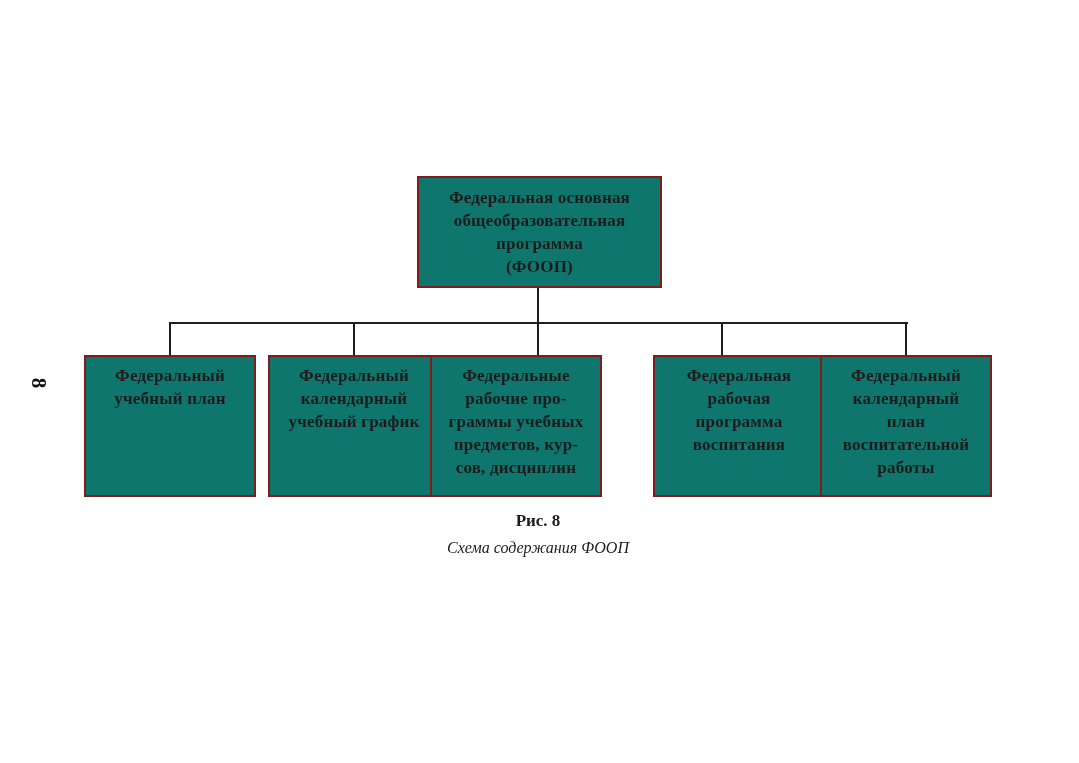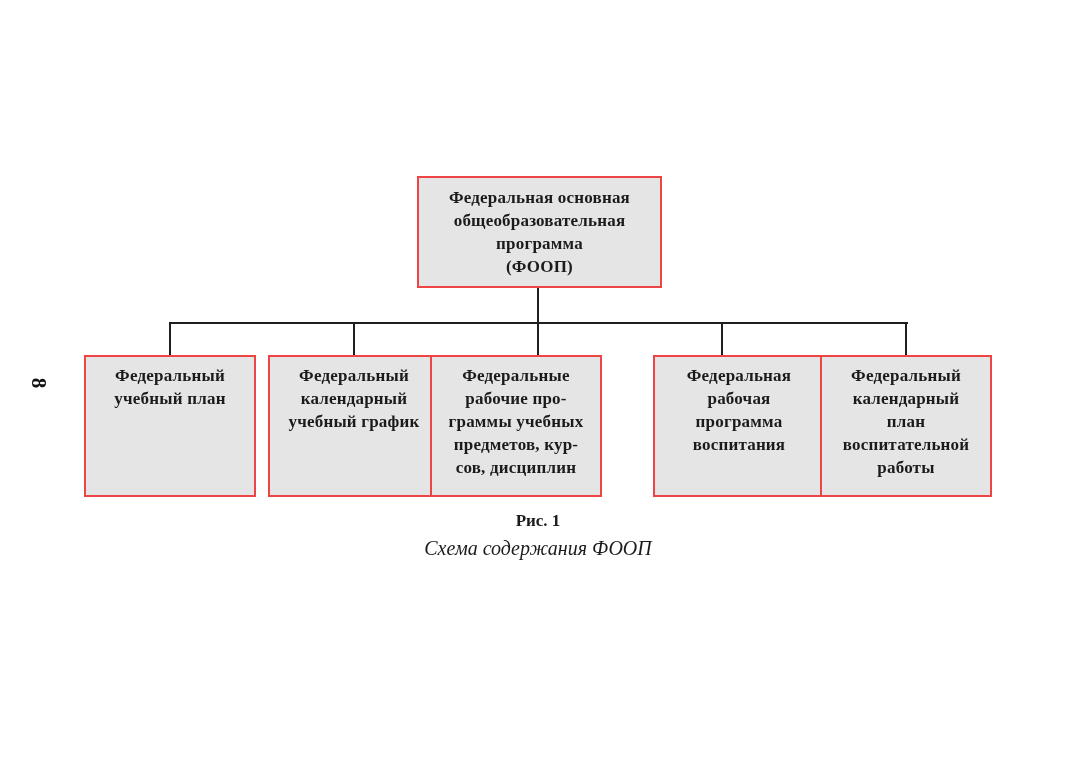--- a/index.html
+++ b/index.html
@@ -25,22 +25,22 @@
     font-size: 21px;
     font-weight: bold;
     text-align: center;
     line-height: 30px;
     transform: rotate(90deg);
     color: #111;
   }
   .node {
     position: absolute;
     box-sizing: border-box;
-    border: 2px solid #ef4444;
-    background: #e5e5e5;
+    border: 2px solid #7f1d1d;
+    background: #0f766e;
     display: flex;
     justify-content: center;
     text-align: center;
     font-weight: bold;
     font-size: 17px;
     line-height: 23px;
     letter-spacing: 0.2px;
   }
   .node-label {
     white-space: pre-line;
@@ -84,21 +84,21 @@
     text-align: center;
   }
   .caption-label {
     font-weight: bold;
     font-size: 17px;
     line-height: 22px;
     margin-bottom: 5px;
   }
   .caption-title {
     font-style: italic;
-    font-size: 20px;
+    font-size: 16px;
     line-height: 22px;
   }
 </style>
 </head>
 <body>
 
 <div class="page">
 
   <div class="page-number">8</div>
 
@@ -149,17 +149,17 @@
       <span class="node-label">Федеральный
 календарный
 план
 воспитательной
 работы</span>
     </div>
 
   </div>
 
   <div class="caption">
-    <div class="caption-label">Рис. 1</div>
+    <div class="caption-label">Рис. 8</div>
     <div class="caption-title">Схема содержания ФООП</div>
   </div>
 
 </div>
 
 </body></html>

